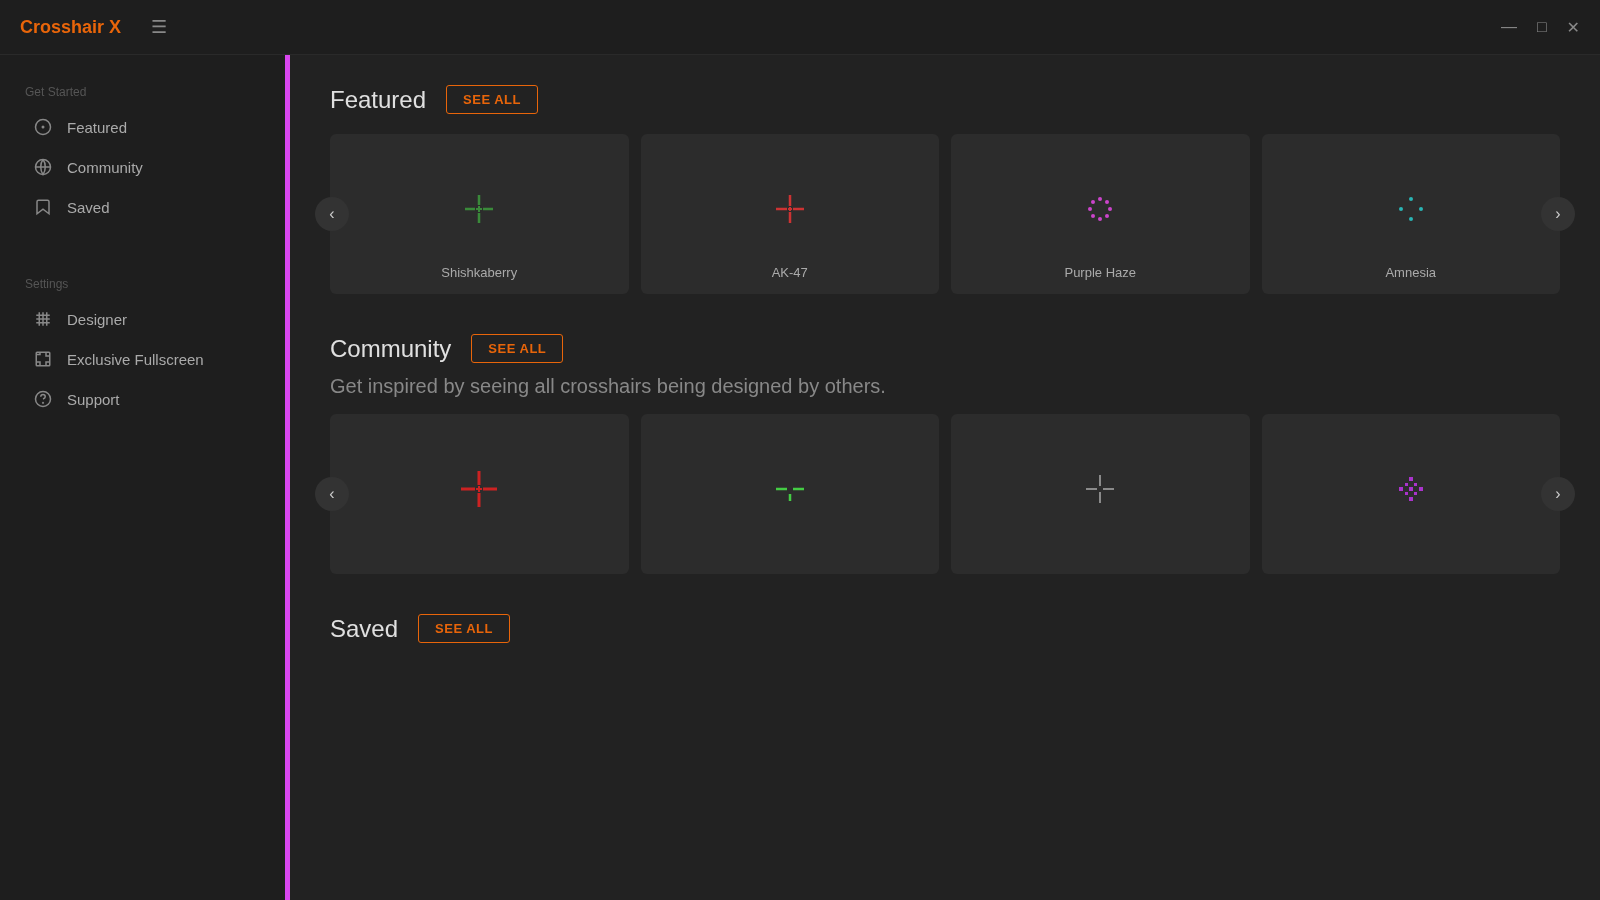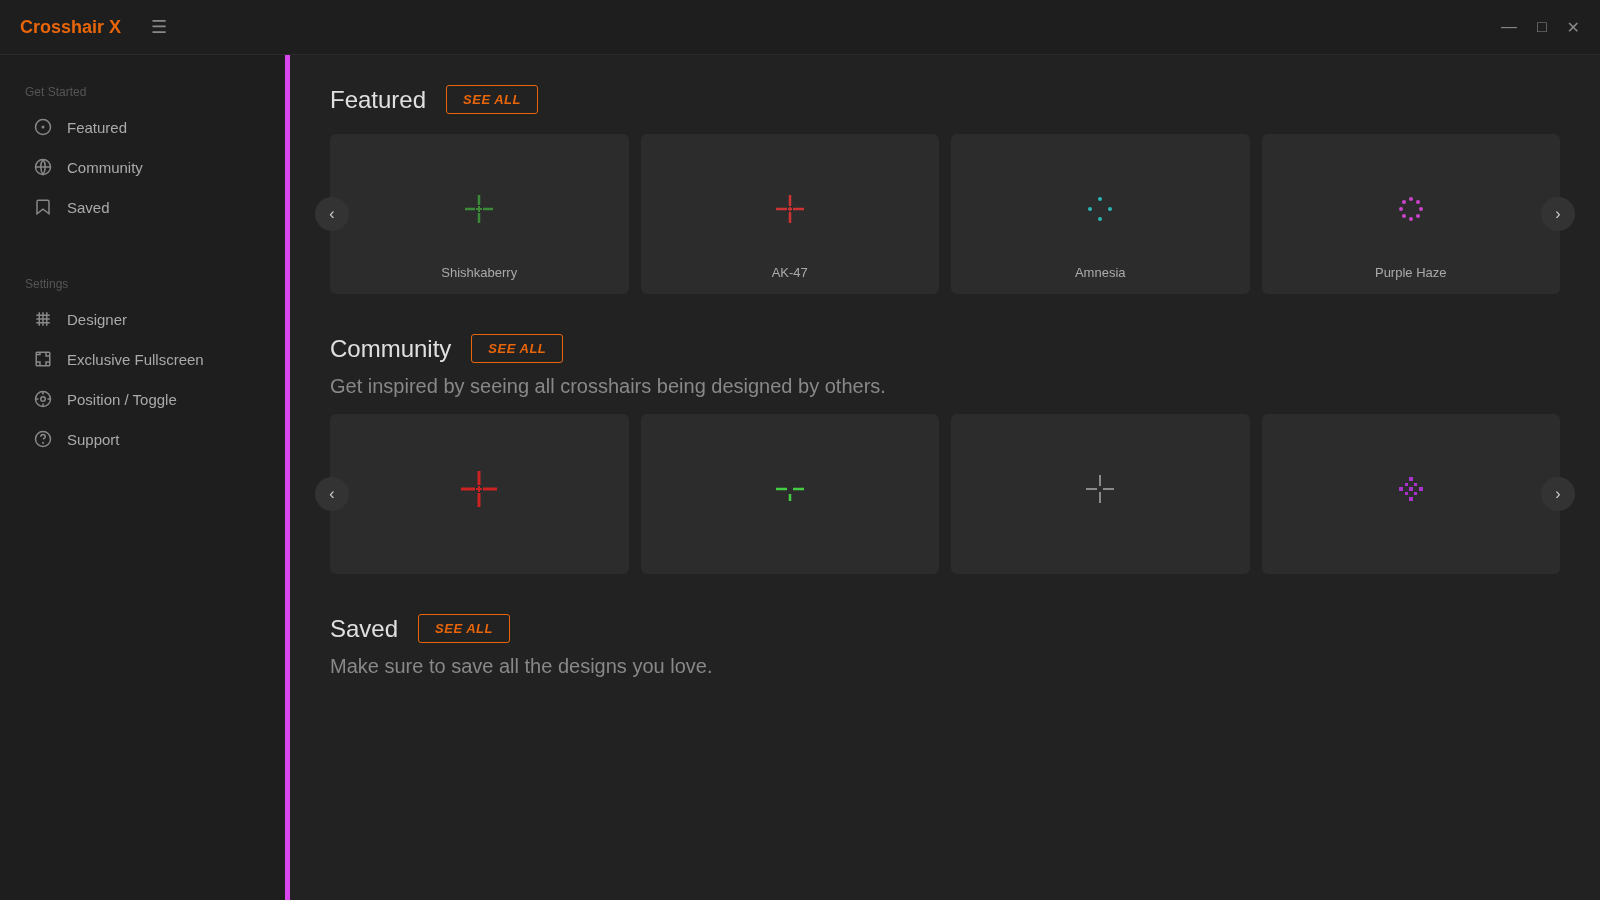--- a/index.html
+++ b/index.html
@@ -127,21 +127,20 @@
     .see-all-btn {
       background: transparent;
       border: 1.5px solid #e8650a;
       color: #e8650a;
       padding: 6px 16px;
       font-size: 13px;
       font-weight: 600;
       cursor: pointer;
       border-radius: 3px;
       letter-spacing: 0.5px;
-      font-style: italic;
     }
 
     
     .carousel-wrapper {
       position: relative;
       margin-bottom: 40px;
     }
     .carousel {
       display: flex;
       gap: 12px;
@@ -270,33 +269,20 @@
     <div class="sidebar-item">
       <div class="icon">
         <svg viewBox="0 0 24 24" fill="none" stroke="#888" stroke-width="2">
           <rect x="3" y="3" width="18" height="18" rx="1"></rect>
           <path d="M8 3v3H3M3 16h5v5M21 8h-5V3M16 21v-5h5"></path>
         </svg>
       </div>
       <span>Exclusive Fullscreen</span>
     </div>
 
-    <div class="sidebar-item">
-      <div class="icon">
-        <svg viewBox="0 0 24 24" fill="none" stroke="#888" stroke-width="2">
-          <circle cx="12" cy="12" r="10"></circle>
-          <circle cx="12" cy="12" r="3"></circle>
-          <line x1="12" y1="2" x2="12" y2="6"></line>
-          <line x1="12" y1="18" x2="12" y2="22"></line>
-          <line x1="2" y1="12" x2="6" y2="12"></line>
-          <line x1="18" y1="12" x2="22" y2="12"></line>
-        </svg>
-      </div>
-      <span>Position / Toggle</span>
-    </div>
 
     <div class="sidebar-item">
       <div class="icon">
         <svg viewBox="0 0 24 24" fill="none" stroke="#888" stroke-width="2">
           <circle cx="12" cy="12" r="10"></circle>
           <path d="M9 9a3 3 0 1 1 6 0c0 2-3 3-3 3"></path>
           <circle cx="12" cy="17" r="0.5" fill="#888"></circle>
         </svg>
       </div>
       <span>Support</span>
@@ -329,44 +315,44 @@
         <div class="crosshair-card">
           <svg class="ch crosshair-svg" width="40" height="40" viewBox="-20 -20 40 40">
             <line x1="0" y1="-14" x2="0" y2="-3" stroke="#cc3333" stroke-width="2.5"></line>
             <line x1="0" y1="3" x2="0" y2="14" stroke="#cc3333" stroke-width="2.5"></line>
             <line x1="-14" y1="0" x2="-3" y2="0" stroke="#cc3333" stroke-width="2.5"></line>
             <line x1="3" y1="0" x2="14" y2="0" stroke="#cc3333" stroke-width="2.5"></line>
             <line x1="-2" y1="0" x2="2" y2="0" stroke="#cc3333" stroke-width="2"></line>
             <line x1="0" y1="-2" x2="0" y2="2" stroke="#cc3333" stroke-width="2"></line>
           </svg>
           <span class="card-label">AK-47</span>
-        </div>
-
-        <div class="crosshair-card">
-          <svg class="ch crosshair-svg" width="40" height="40" viewBox="-20 -20 40 40">
-            <circle cx="0" cy="-10" r="2" fill="#2ab5b5"></circle>
-            <circle cx="0" cy="10" r="2" fill="#2ab5b5"></circle>
-            <circle cx="-10" cy="0" r="2" fill="#2ab5b5"></circle>
-            <circle cx="10" cy="0" r="2" fill="#2ab5b5"></circle>
-          </svg>
-          <span class="card-label">Amnesia</span>
         </div>
 
         <div class="crosshair-card">
           <svg class="ch crosshair-svg" width="40" height="40" viewBox="-20 -20 40 40">
             <circle cx="0" cy="-10" r="2" fill="#cc44cc"></circle>
             <circle cx="0" cy="10" r="2" fill="#cc44cc"></circle>
             <circle cx="-10" cy="0" r="2" fill="#cc44cc"></circle>
             <circle cx="10" cy="0" r="2" fill="#cc44cc"></circle>
             <circle cx="-7" cy="-7" r="2" fill="#cc44cc"></circle>
             <circle cx="7" cy="-7" r="2" fill="#cc44cc"></circle>
             <circle cx="-7" cy="7" r="2" fill="#cc44cc"></circle>
             <circle cx="7" cy="7" r="2" fill="#cc44cc"></circle>
           </svg>
           <span class="card-label">Purple Haze</span>
+        </div>
+
+        <div class="crosshair-card">
+          <svg class="ch crosshair-svg" width="40" height="40" viewBox="-20 -20 40 40">
+            <circle cx="0" cy="-10" r="2" fill="#2ab5b5"></circle>
+            <circle cx="0" cy="10" r="2" fill="#2ab5b5"></circle>
+            <circle cx="-10" cy="0" r="2" fill="#2ab5b5"></circle>
+            <circle cx="10" cy="0" r="2" fill="#2ab5b5"></circle>
+          </svg>
+          <span class="card-label">Amnesia</span>
         </div>
 
       </div>
       <button class="carousel-btn right">›</button>
     </div>
 
     <div class="section-header">
       <h2 class="section-title">Community</h2>
       <button class="see-all-btn">SEE ALL</button>
     </div>
@@ -419,16 +405,15 @@
         </div>
 
       </div>
       <button class="carousel-btn right">›</button>
     </div>
 
     <div class="section-header">
       <h2 class="section-title">Saved</h2>
       <button class="see-all-btn">SEE ALL</button>
     </div>
-    <p class="section-desc">Make sure to save all the designs you love.</p>
 
   </div>
 </div>
 
 </body></html>

